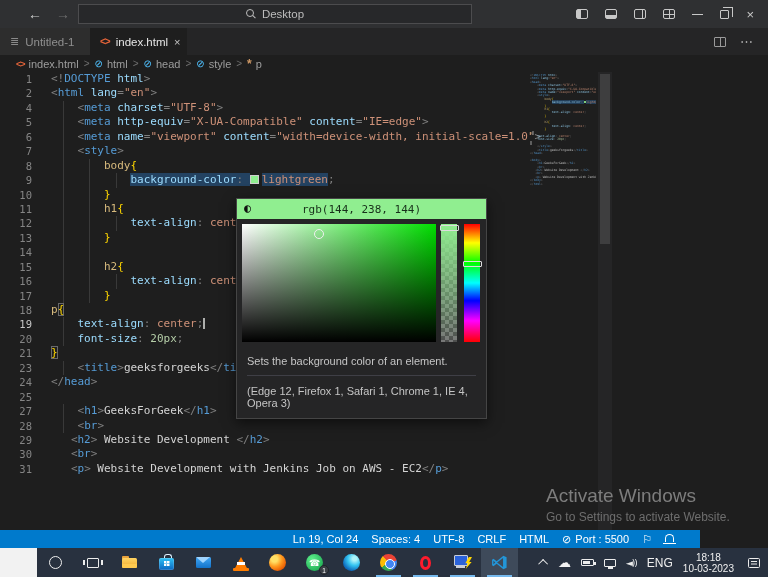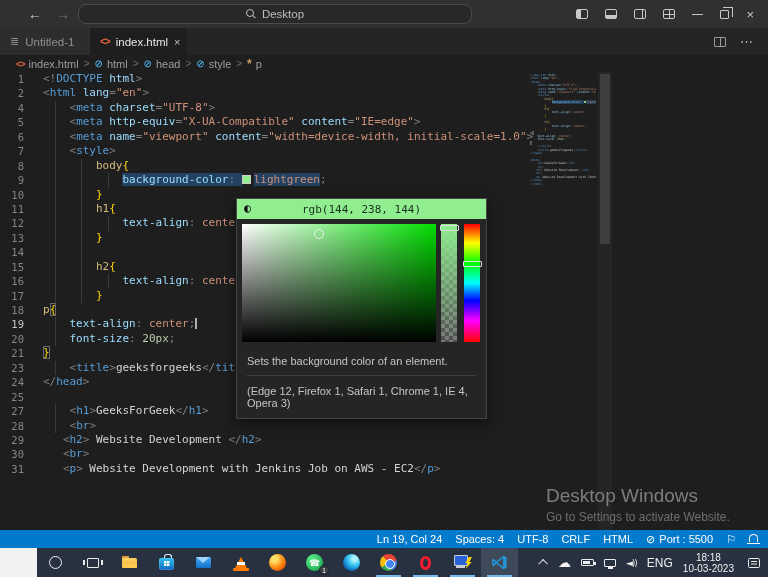--- a/index.html
+++ b/index.html
@@ -7,21 +7,21 @@
               font-family:"Liberation Sans", sans-serif; }
   .stage { position:relative; width:768px; height:577px; overflow:hidden; }
 
   
   .titlebar { position:absolute; left:0; top:0; width:768px; height:28px;
               background:#2f3032; display:flex; align-items:center; }
   .nav-arrows { position:absolute; left:28px; top:0; height:28px; display:flex;
                 align-items:center; gap:14px; font-size:14px; }
   .arrow-back { color:#d0d0d0; } .arrow-fwd { color:#6d6d6d; }
   .searchbox { position:absolute; left:78px; top:4px; width:394px; height:20px;
-               background:#27282a; border:1px solid #4c4c4e; border-radius:8px;
+               background:#27282a; border:1px solid #4c4c4e; border-radius:0;
                display:flex; align-items:center; justify-content:center; gap:6px;
                color:#bcbcbc; font-size:11.5px; }
   .mag { position:relative; width:10px; height:10px; display:inline-block; }
   .mag::before { content:""; position:absolute; left:0; top:0; width:6px; height:6px;
                  border:1.3px solid #bcbcbc; border-radius:50%; }
   .mag::after { content:""; position:absolute; left:6.5px; top:7px; width:3.5px; height:1.3px;
                 background:#bcbcbc; transform:rotate(45deg); }
   .win-icons { position:absolute; right:0; top:0; height:28px; display:flex;
                align-items:center; gap:17px; padding-right:14px; }
   .wc { position:relative; width:12px; height:10px; border:1px solid #c8c8c8; border-radius:2px; }
@@ -54,21 +54,21 @@
   .breadcrumbs { position:absolute; left:0; top:55px; width:768px; height:17px; background:#1e1e1e;
                  display:flex; align-items:center; gap:5px; padding-left:16px;
                  font-size:11px; color:#9d9d9d; }
   .bc-sep { color:#6e6e6e; font-size:10px; }
   .bc-ico-html { color:#e8653a; font-weight:bold; font-size:9px; letter-spacing:-1px; }
   .bc-ico-sym  { color:#4fc1ff; font-size:10px; }
   .bc-ico-sel  { color:#d19a66; font-weight:bold; font-size:12px; line-height:6px; }
 
   
   .editor { position:absolute; left:0; top:72px; width:612px; height:458px; background:#1e1e1e;
-            overflow:hidden; font-family:"DejaVu Sans Mono", monospace; }
+            overflow:hidden; font-family:"DejaVu Sans Mono", monospace;padding-left:8px; }
   .code-line { position:relative; height:14.45px; line-height:14.45px; font-size:11px; white-space:pre; }
   .line-num { display:inline-block; width:36px; padding-right:12px; text-align:right;
               color:#858585; font-size:10.5px; vertical-align:top; }
   .line-num.cur { color:#c6c6c6; }
   .line-body { display:inline-block; margin-left:7px; }
   .guide { position:absolute; top:0; bottom:0; width:1px; background:#393939; }
   .tk-punct{color:#808080} .tk-tag{color:#569cd6} .tk-attr{color:#9cdcfe}
   .tk-str{color:#ce9178} .tk-sel{color:#d7ba7d} .tk-prop{color:#9cdcfe}
   .tk-val{color:#ce9178} .tk-num{color:#b5cea8} .tk-brace{color:#ffd700}
   .tk-txt{color:#d4d4d4} .tk-plain{color:#d4d4d4}
@@ -112,23 +112,23 @@
   .picker-doc { padding:8px 10px 9px 10px; font-size:11px; color:#c5c5c5; background:#252526; }
   .picker-doc .l1 { margin-bottom:8px; }
   .picker-doc .l2 { border-top:1px solid #3f3f46; padding-top:9px; }
 
   
   .watermark { position:absolute; left:546px; top:485px; color:#777; z-index:5; }
   .watermark .wm1 { font-size:19px; color:#7d7d7d; }
   .watermark .wm2 { font-size:12px; color:#6e6e6e; margin-top:3px; }
 
   
-  .statusbar { position:absolute; left:0; top:530px; width:768px; height:18px; background:#007acc;
+  .statusbar { position:absolute; left:0; top:530px; width:700px; height:18px; background:#007acc;
                display:flex; align-items:center; justify-content:flex-end; gap:13px;
-               padding-right:10px; color:#fff; font-size:11px; z-index:40; }
+               padding-right:26px; color:#fff; font-size:11px; z-index:40; }
   .sb-item { display:flex; align-items:center; gap:4px; }
   .sb-ico { font-size:11px; }
   .bell { position:relative; width:9px; height:8px; border:1px solid #fff; border-bottom:none;
           border-radius:5px 5px 0 0; margin-top:-2px; }
   .bell::after { content:""; position:absolute; left:-3px; bottom:-2px; width:13px; height:1px; background:#fff; }
 
   
   .taskbar { position:absolute; left:0; top:548px; width:768px; height:29px; background:#28313f;
              display:flex; align-items:center; z-index:50; }
   .start-white { position:absolute; left:0; top:0; width:37px; height:29px; background:#f2f2f2; }
@@ -340,21 +340,21 @@
         <div class="code-line"><span class="line-body" style="margin-left: 0px;"><span class="tk-plain">    </span><span class="tk-punct">&lt;</span><span class="tk-tag">br</span><span class="tk-punct">&gt;</span></span></div>
         <div class="code-line"><span class="line-body" style="margin-left: 0px;"><span class="tk-plain">   </span><span class="tk-punct">&lt;</span><span class="tk-tag">h2</span><span class="tk-punct">&gt;</span><span class="tk-txt"> Website Development </span><span class="tk-punct">&lt;/</span><span class="tk-tag">h2</span><span class="tk-punct">&gt;</span></span></div>
         <div class="code-line"><span class="line-body" style="margin-left: 0px;"><span class="tk-plain">   </span><span class="tk-punct">&lt;</span><span class="tk-tag">br</span><span class="tk-punct">&gt;</span></span></div>
         <div class="code-line"><span class="line-body" style="margin-left: 0px;"><span class="tk-plain">   </span><span class="tk-punct">&lt;</span><span class="tk-tag">p</span><span class="tk-punct">&gt;</span><span class="tk-txt"> Website Development with Jenkins Job on AWS - EC2</span></span></div>
         <div class="code-line"><span class="line-body" style="margin-left: 0px;"><span class="tk-punct">&lt;/</span><span class="tk-tag">body</span><span class="tk-punct">&gt;</span></span></div>
         <div class="code-line"><span class="line-body" style="margin-left: 0px;"><span class="tk-punct">&lt;/</span><span class="tk-tag">html</span><span class="tk-punct">&gt;</span></span></div>
       </div>
   </div>
 
   <div class="watermark">
-    <div class="wm1">Desktop Windows</div>
+    <div class="wm1">Activate Windows</div>
     <div class="wm2">Go to Settings to activate Website.</div>
   </div>
 
   <div class="picker">
     <div class="picker-header">
       <span class="contrast-ico">◐</span>
       <span>rgb(144, 238, 144)</span>
     </div>
     <div class="picker-body">
       <div class="sat">

